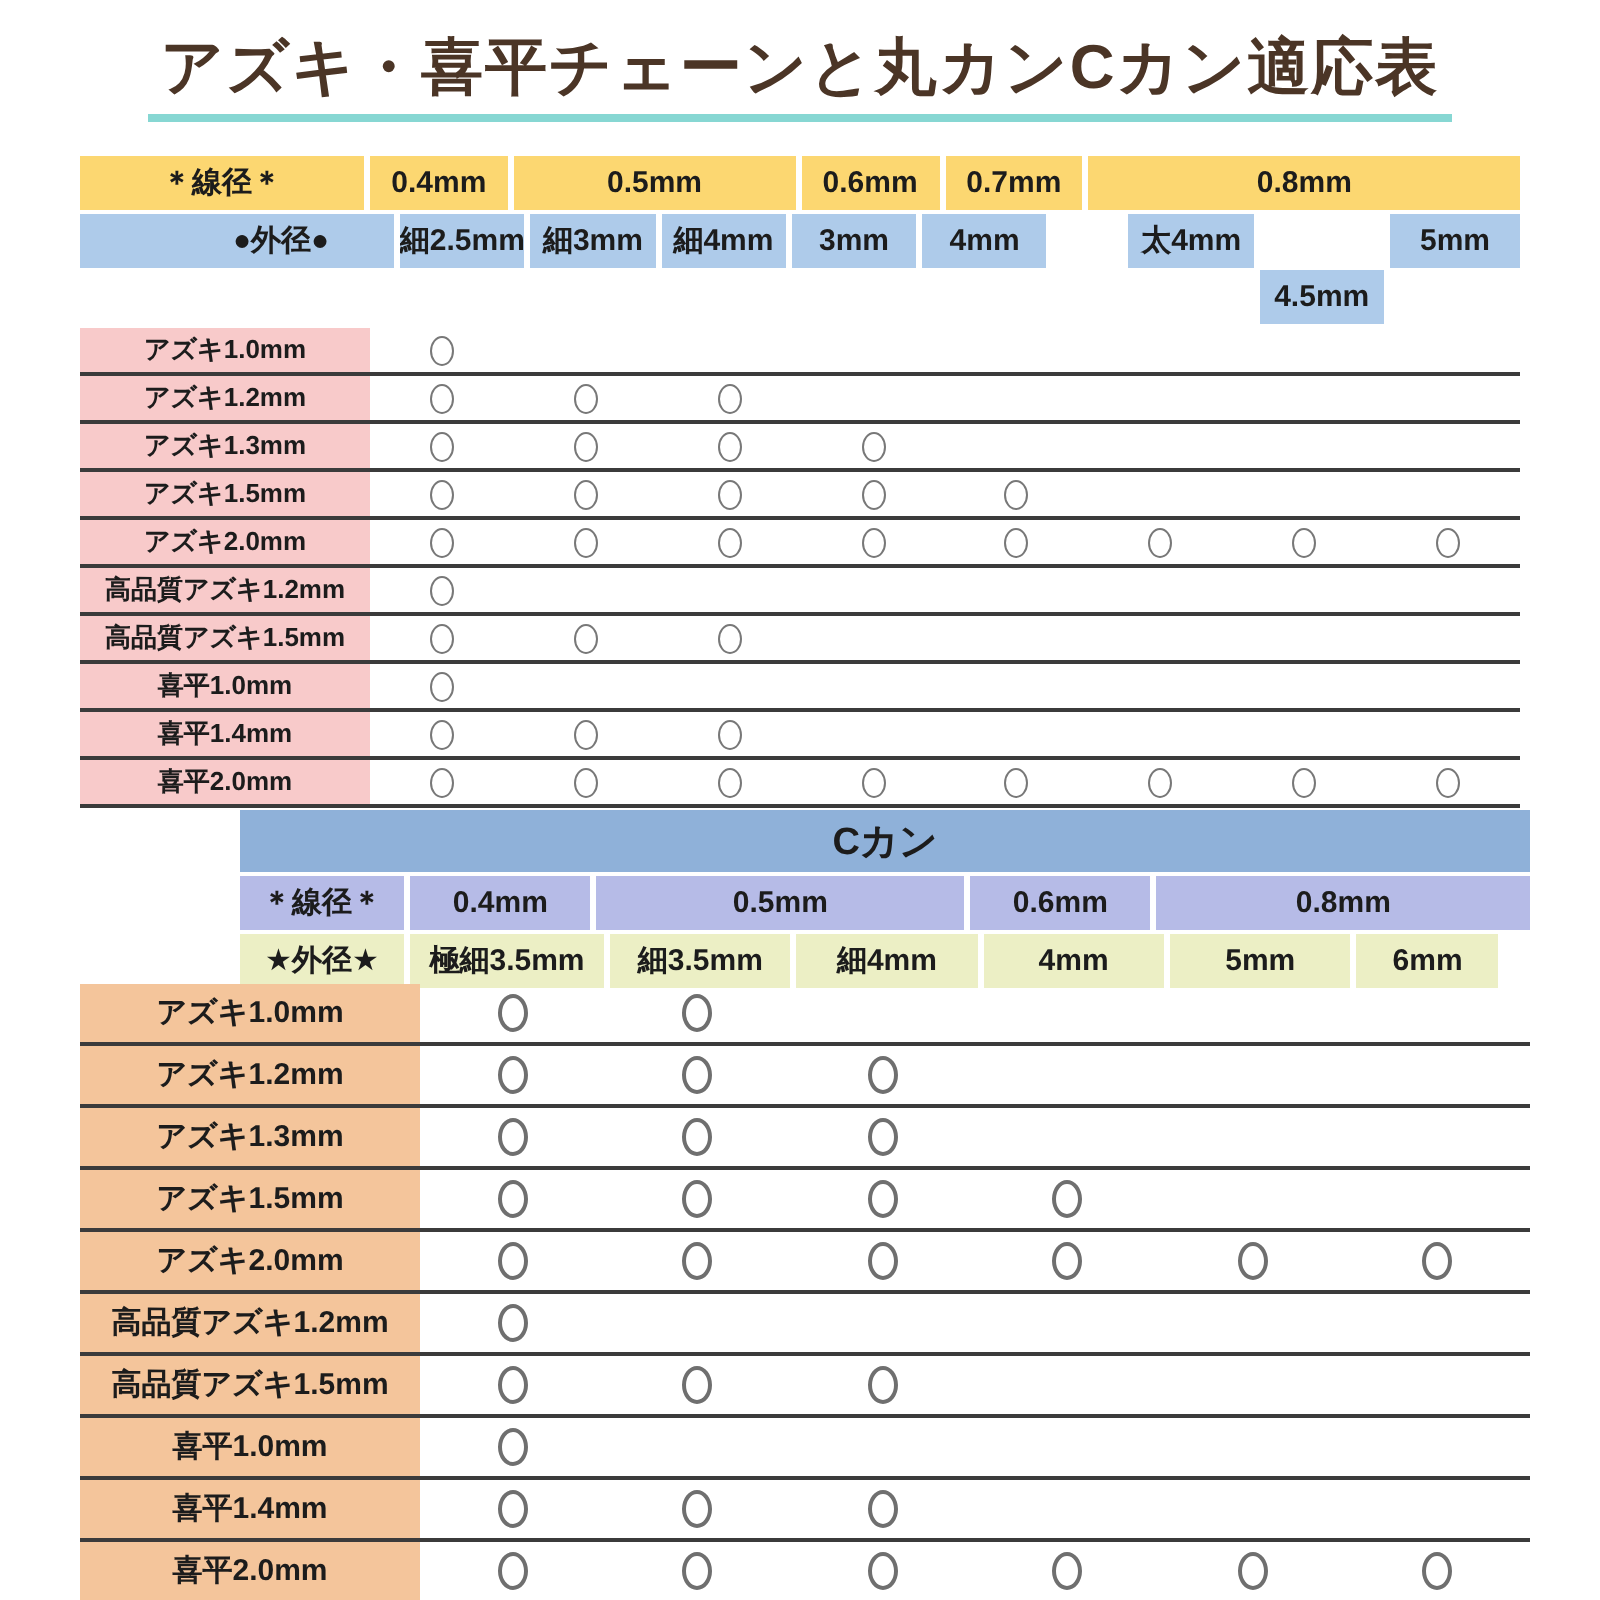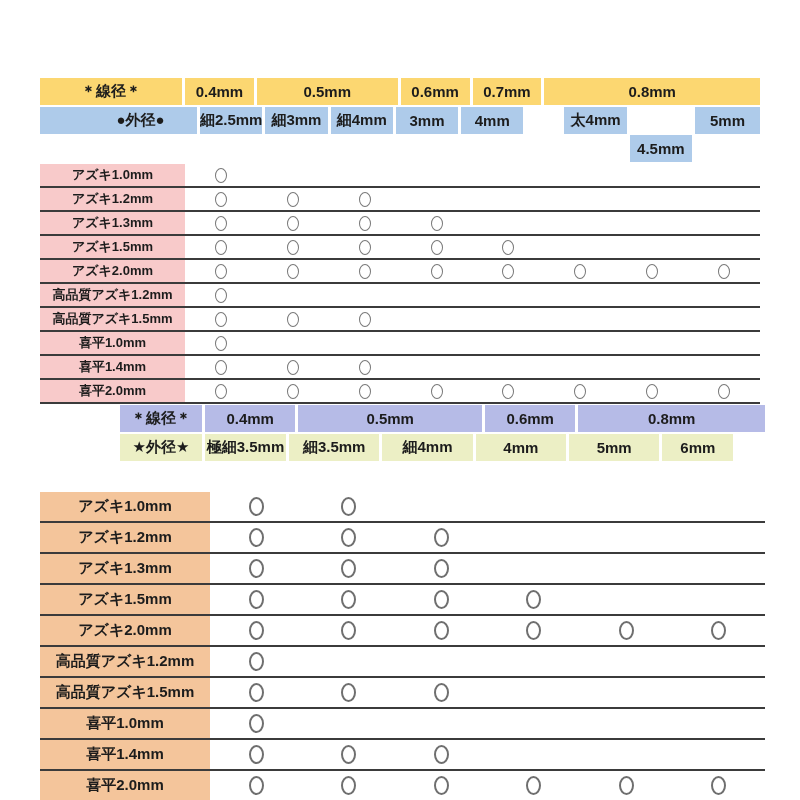--- a/index.html
+++ b/index.html
@@ -55,20 +55,23 @@
   .ckan-body .body-row{height:31px;}
   .ckan-body .row-label{width:170px;background:#f4c59b;font-size:15px;}
   .ckan-body .mark-cell{flex:1;}
   .ckan-body .circle{width:15px;height:19px;border:2px solid #6f6f6f;}
 </style>
 </head>
 <body>
 
 <div class="page">
 
+  <div class="title-wrap">
+    <div class="page-title">アズキ・喜平チェーンと丸カンCカン適応表</div>
+  </div>
 
   <div class="marukan">
     <div class="row m-wire gap-b" id="m-wire">
         <div class="hcell gap-r" style="width: 145px;">＊線径＊</div>
         <div class="hcell gap-r" style="width: 71.875px;">0.4mm</div>
         <div class="hcell gap-r" style="width: 143.75px;">0.5mm</div>
         <div class="hcell gap-r" style="width: 71.875px;">0.6mm</div>
         <div class="hcell gap-r" style="width: 71.875px;">0.7mm</div>
         <div class="hcell" style="width: 215.625px;">0.8mm</div>
       </div>
@@ -265,30 +268,31 @@
             <div class="circle" title="○"></div>
           </div>
           <div class="mark-cell">
             <div class="circle" title="○"></div>
           </div>
         </div>
       </div>
   </div>
 
   <div class="ckan-header">
+    <div class="t-head c-head">Cカン</div>
     <div class="row c-wire gap-b" id="c-wire">
         <div class="hcell gap-r" style="width: 85px;">＊線径＊</div>
         <div class="hcell gap-r" style="width: 93.33px;">0.4mm</div>
         <div class="hcell gap-r" style="width: 186.66px;">0.5mm</div>
         <div class="hcell gap-r" style="width: 93.33px;">0.6mm</div>
         <div class="hcell" style="width: 186.66px;">0.8mm</div>
       </div>
     <div class="row c-outer gap-b" id="c-outer">
         <div class="hcell gap-r" style="width: 85px;">★外径★</div>
-        <div class="hcell gap-r" style="width: 84px;">極細3.5mm</div>
+        <div class="hcell gap-r" style="width: 100px;">極細3.5mm</div>
         <div class="hcell gap-r" style="width: 93.33px;">細3.5mm</div>
         <div class="hcell gap-r" style="width: 93.33px;">細4mm</div>
         <div class="hcell gap-r" style="width: 93.33px;">4mm</div>
         <div class="hcell gap-r" style="width: 93.33px;">5mm</div>
         <div class="hcell" style="width: 71px;">6mm</div>
       </div>
   </div>
 
   <div class="ckan-body" id="c-body">
       <div class="body-row">

